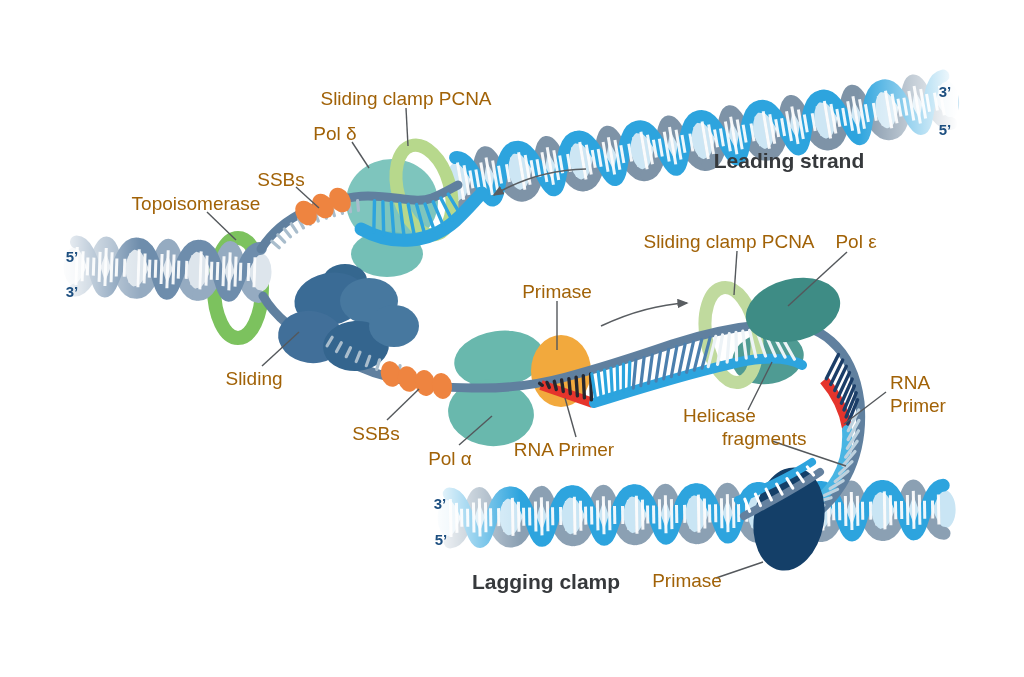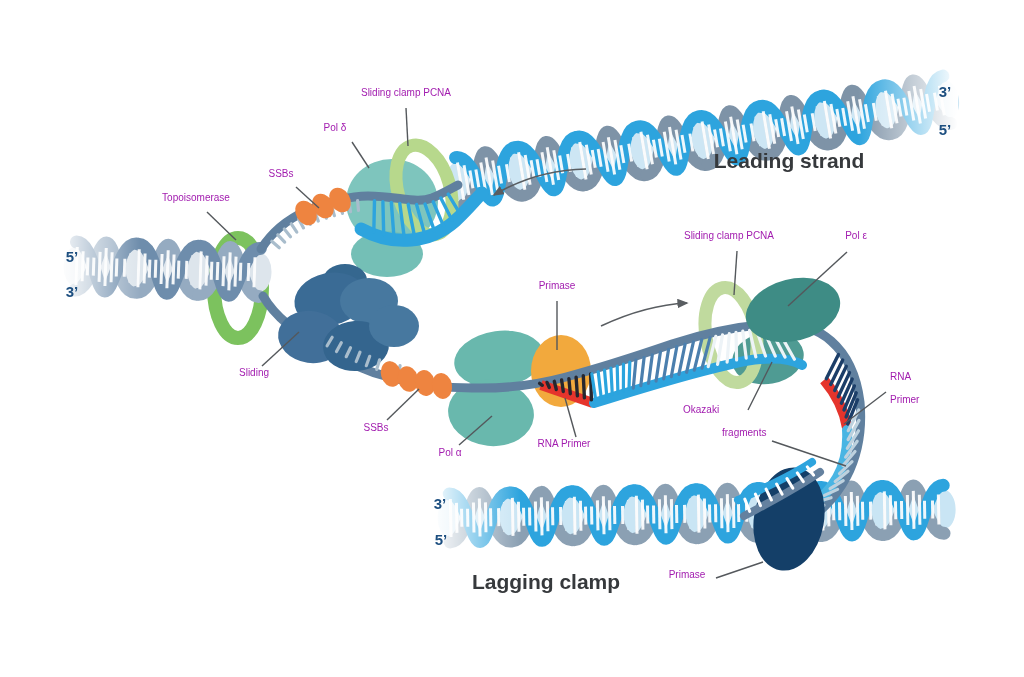--- a/index.html
+++ b/index.html
@@ -1,19 +1,19 @@
 <!DOCTYPE html>
 <html><head>
 <meta charset="utf-8">
 <style>
   html,body{margin:0;padding:0;background:#fff}
   #fig{position:relative;width:1024px;height:677px;background:#ffffff;overflow:hidden;
        font-family:"Liberation Sans",sans-serif}
   #fig svg{position:absolute;left:0;top:0}
-  .lbl{position:absolute;font-size:10px;color:#a21caf;transform:translateX(-50%);
+  .lbl{position:absolute;font-size:19px;color:#a16207;transform:translateX(-50%);
        white-space:nowrap;line-height:1.25}
   .lbl.left{transform:none}
   .lbl.strong{font-weight:700;font-size:21px;color:#36393c}
   .lbl.prime{font-weight:700;color:#1d4f80;font-size:15px}
 </style>
 </head>
 <body>
 
 <div id="fig">
 <svg width="1024" height="677" viewBox="0 0 1024 677">
@@ -182,21 +182,21 @@
   <div class="lbl" style="left:196px;top:192px">Topoisomerase</div>
   <div class="lbl prime" style="left:72px;top:248px">5’</div>
   <div class="lbl prime" style="left:72px;top:283px">3’</div>
   <div class="lbl" style="left:254px;top:367px">Sliding</div>
   <div class="lbl" style="left:376px;top:422px">SSBs</div>
   <div class="lbl" style="left:450px;top:447px">Pol α</div>
   <div class="lbl" style="left:557px;top:280px">Primase</div>
   <div class="lbl" style="left:564px;top:438px">RNA Primer</div>
   <div class="lbl" style="left:729px;top:230px">Sliding clamp PCNA</div>
   <div class="lbl" style="left:856px;top:230px">Pol ε</div>
-  <div class="lbl left" style="left:683px;top:404px">Okazaki</div>
+  <div class="lbl left" style="left:683px;top:404px">Helicase</div>
   <div class="lbl left" style="left:722px;top:427px">fragments</div>
   <div class="lbl left" style="left:890px;top:371px">RNA</div>
   <div class="lbl left" style="left:890px;top:394px">Primer</div>
   <div class="lbl prime" style="left:945px;top:83px">3’</div>
   <div class="lbl prime" style="left:945px;top:121px">5’</div>
   <div class="lbl strong" style="left:789px;top:148px">Leading strand</div>
   <div class="lbl strong" style="left:546px;top:569px">Lagging clamp</div>
   <div class="lbl" style="left:687px;top:569px">Primase</div>
   <div class="lbl prime" style="left:440px;top:495px">3’</div>
   <div class="lbl prime" style="left:441px;top:531px">5’</div>

